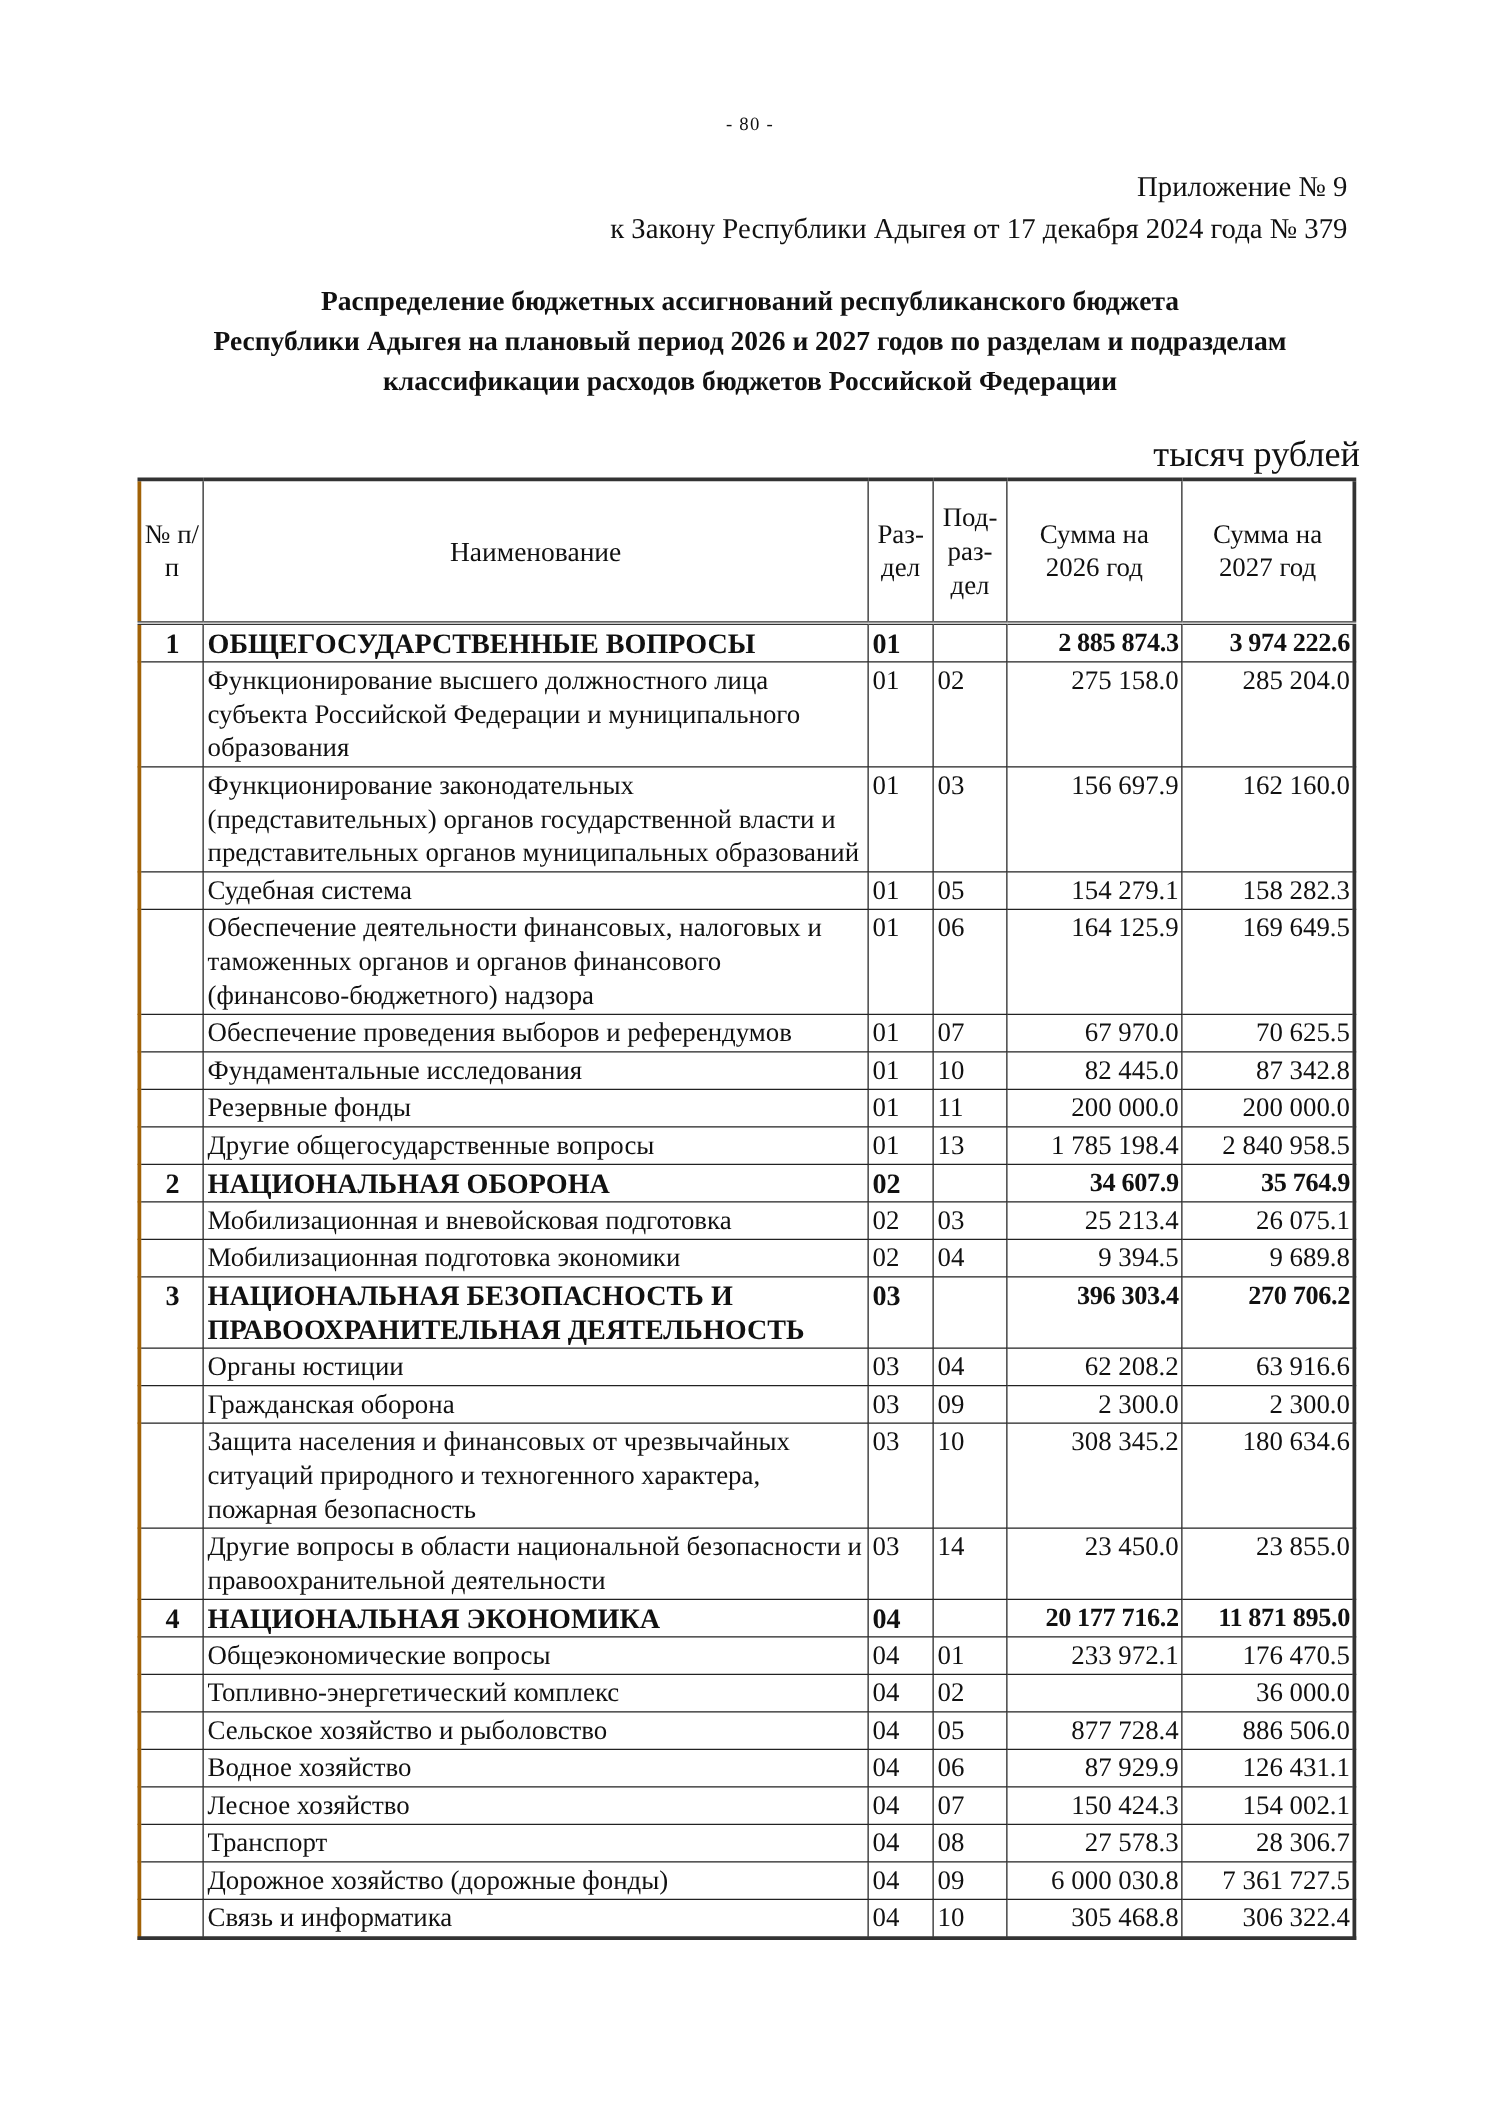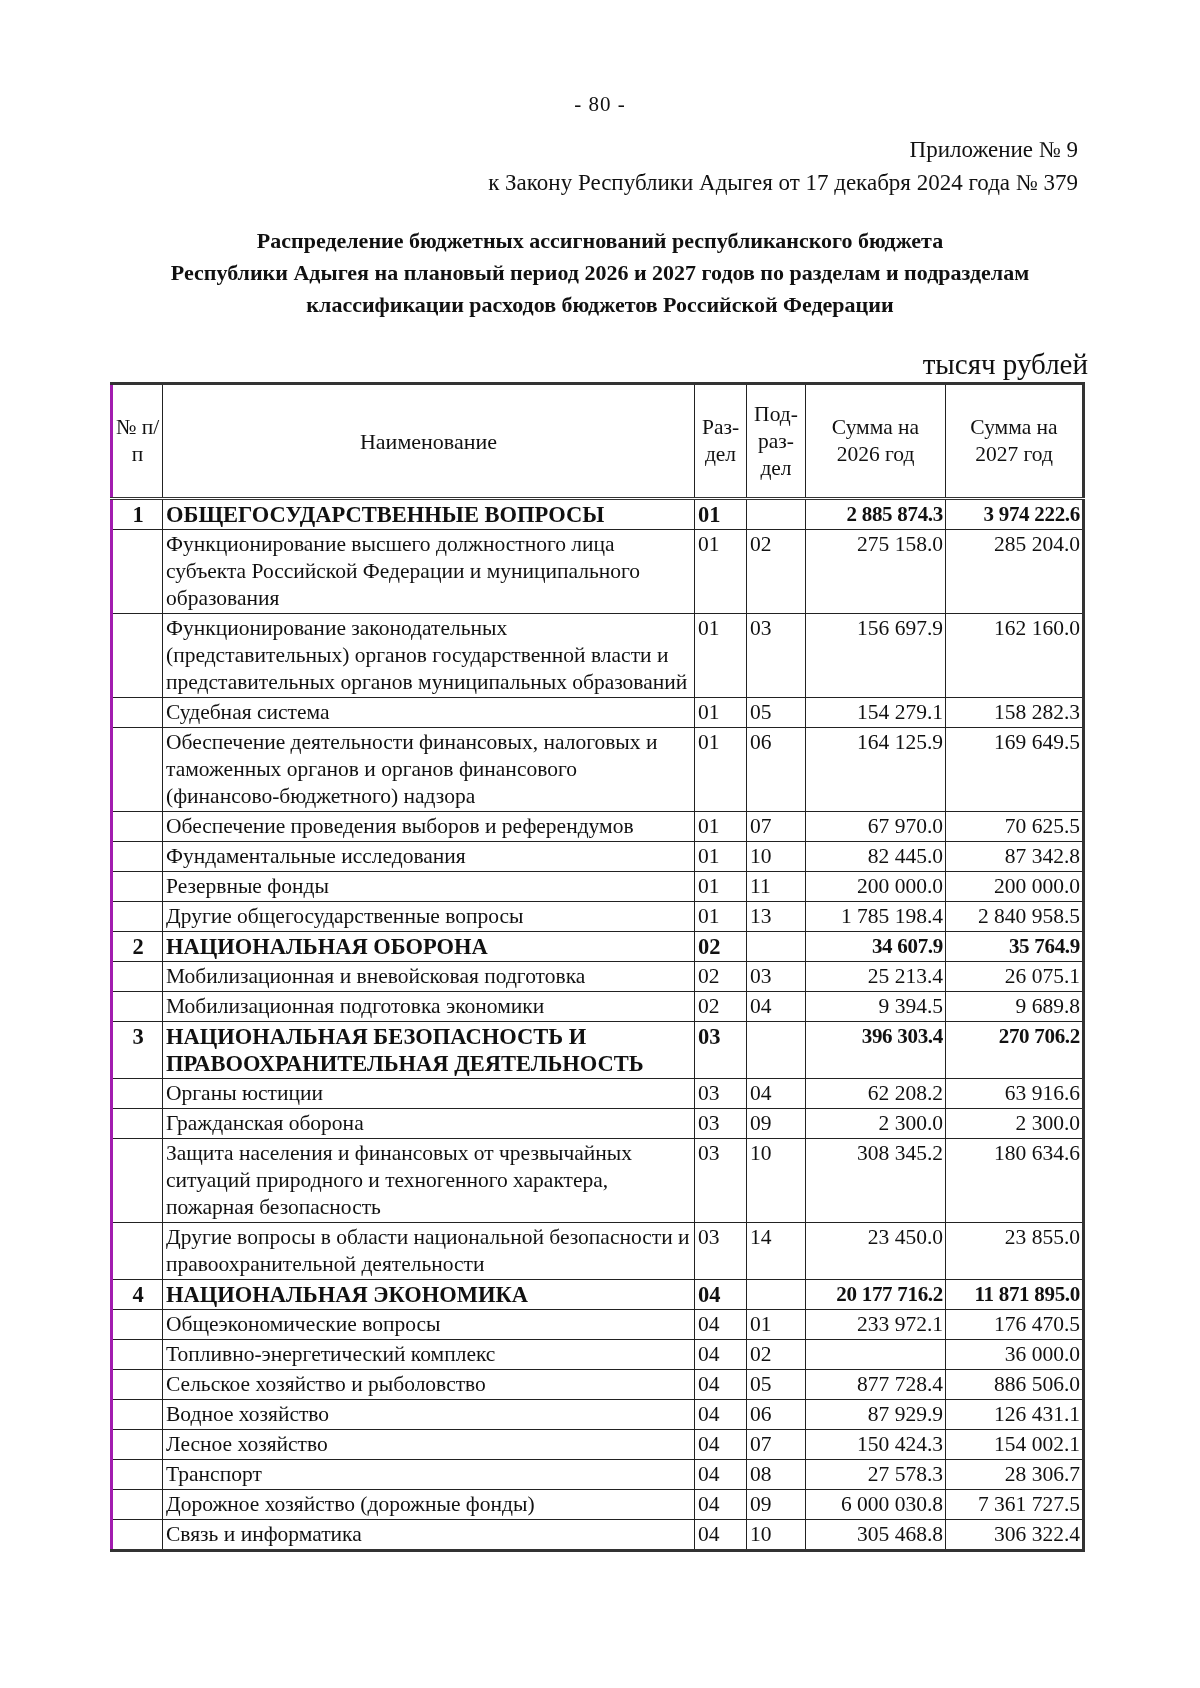--- a/index.html
+++ b/index.html
@@ -2,21 +2,21 @@
 <html><head>
 <meta charset="utf-8">
 <style>
   html, body { margin: 0; padding: 0; background: #ffffff; }
   body {
     width: 1200px; height: 1688px; position: relative; overflow: hidden;
     font-family: "Liberation Serif", "DejaVu Serif", serif; color: #111;
   }
   .page-number {
     position: absolute; top: 92px; left: 0; width: 1200px; text-align: center;
-    font-size: 21px; letter-spacing: 1px;
+    font-size: 15px; letter-spacing: 1px;
   }
   .appendix {
     position: absolute; right: 122px; text-align: right; font-size: 23px;
   }
   .appendix.l1 { top: 137px; }
   .appendix.l2 { top: 170px; }
   .doc-title {
     position: absolute; top: 225px; left: 100px; width: 1000px; text-align: center;
     font-size: 22px; font-weight: bold; line-height: 32px;
   }
@@ -42,21 +42,21 @@
     height: 112px; line-height: 27px; padding: 0 2px;
     border-top: 3px solid #333; border-bottom: 3px double #333;
   }
   table.budget thead th.c-name-h { font-size: 22px; }
   td.num { text-align: center; }
   td.code { text-align: left; }
   td.amt { text-align: right; padding-right: 1px; }
   tr.section td { font-weight: bold; font-size: 22.5px; }
   tr.section td.name { letter-spacing: 0; }
   tr.section td.amt { font-size: 21px; letter-spacing: -0.3px; }
-  table.budget { border-left: 3px solid #a21caf; border-right: 3px solid #333; border-bottom: 3px solid #333; }
+  table.budget { border-left: 3px solid #a16207; border-right: 3px solid #333; border-bottom: 3px solid #333; }
 </style>
 </head>
 <body>
 
 <div class="page-number">- 80 -</div>
 <div class="appendix l1">Приложение № 9</div>
 <div class="appendix l2">к Закону Республики Адыгея от 17 декабря 2024 года № 379</div>
 
 <div class="doc-title">
   <div>Распределение бюджетных ассигнований республиканского бюджета</div>

